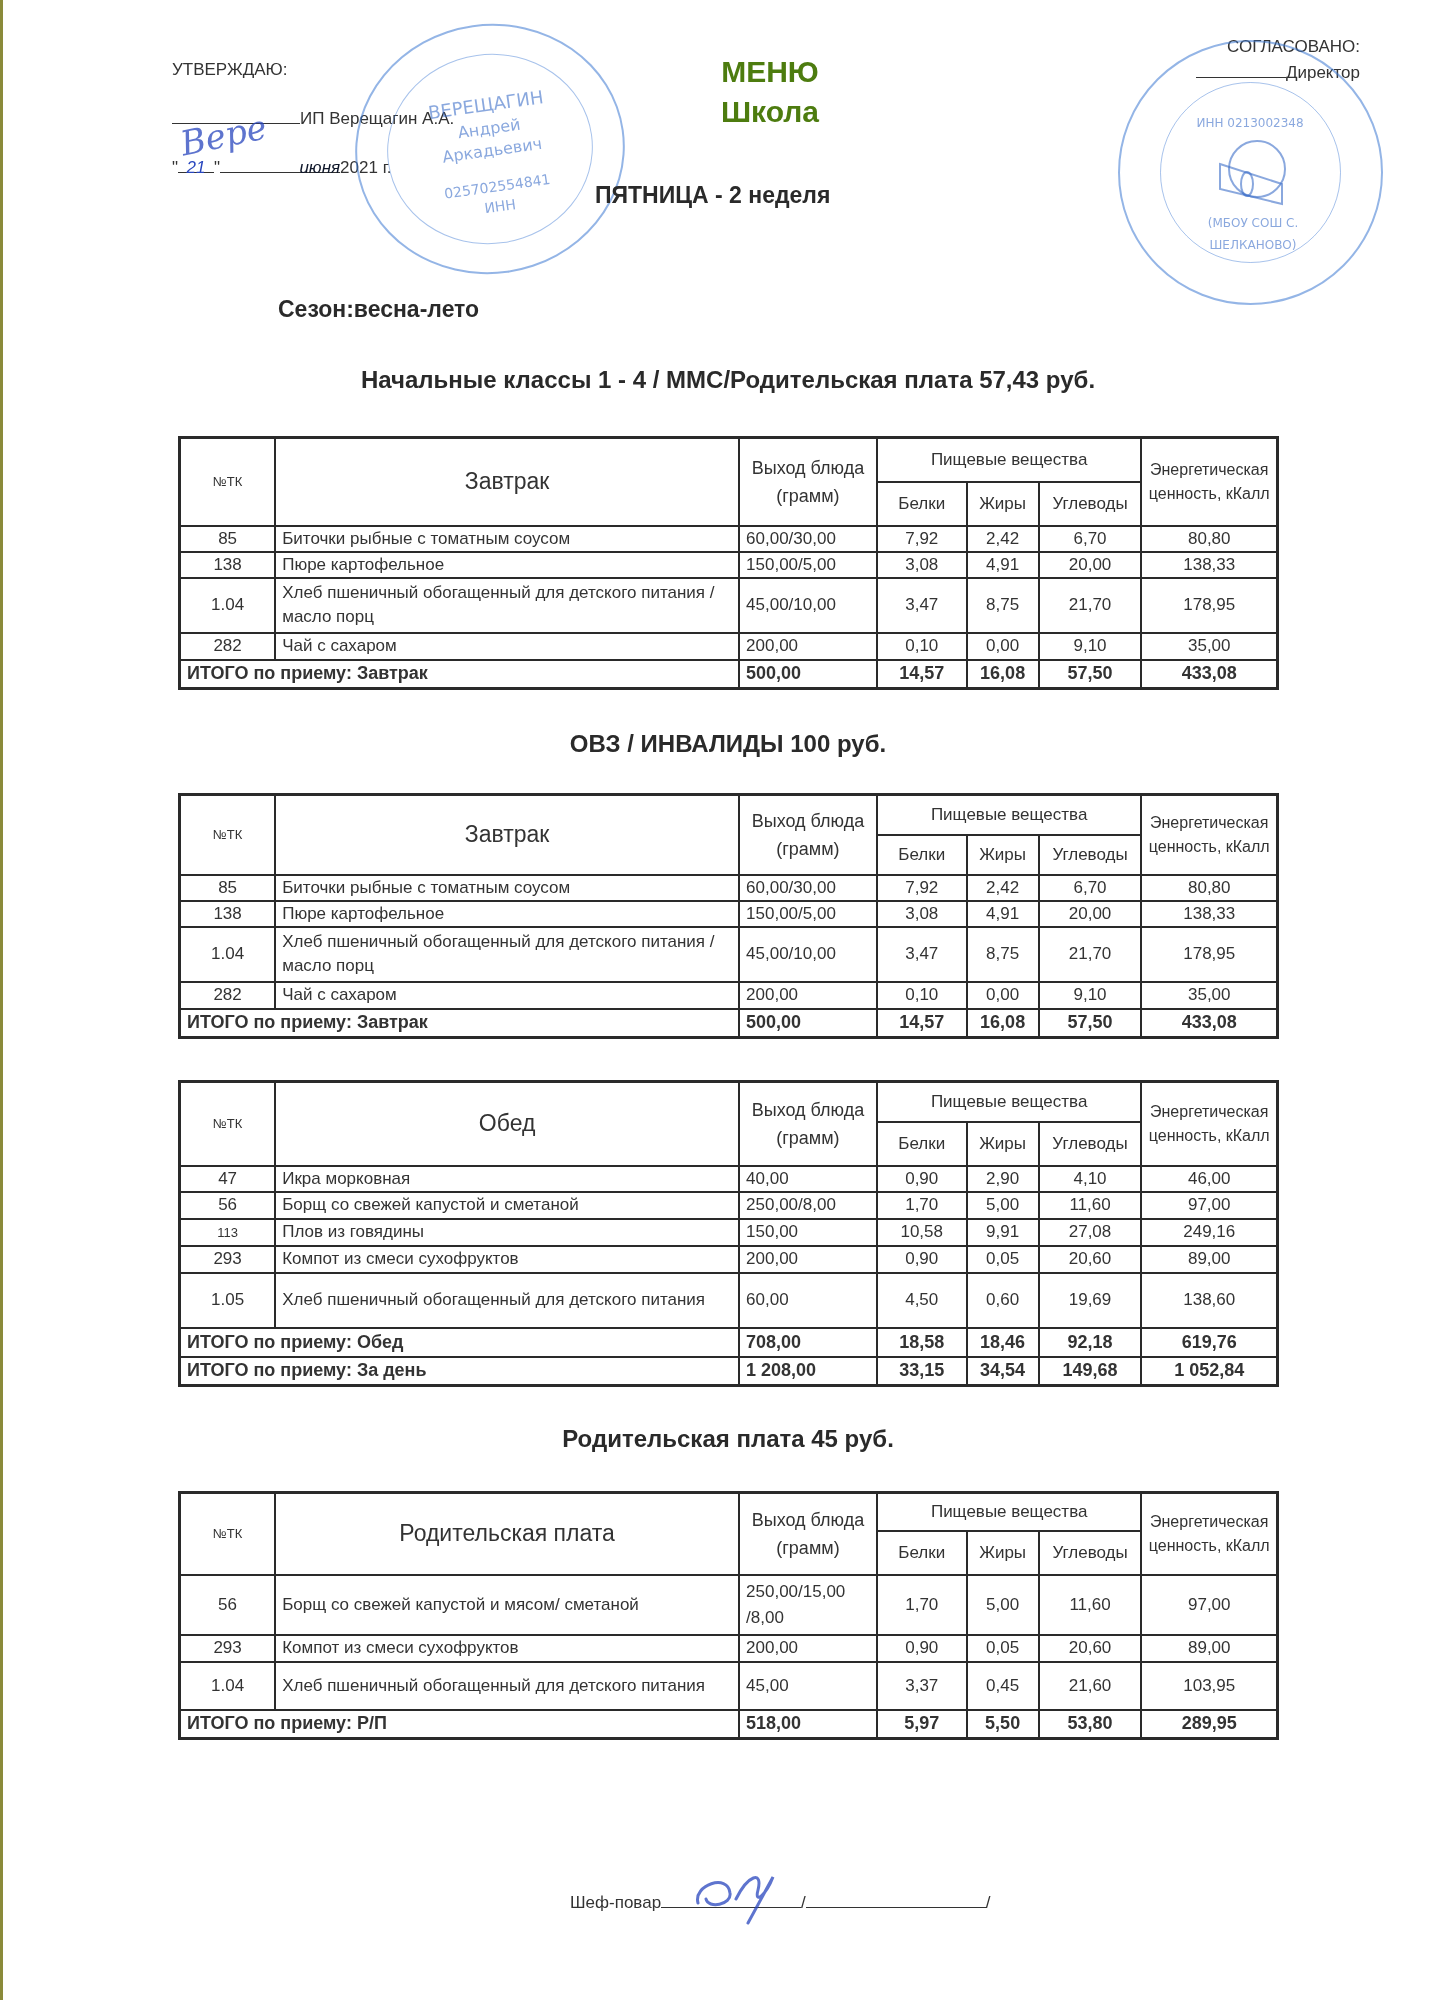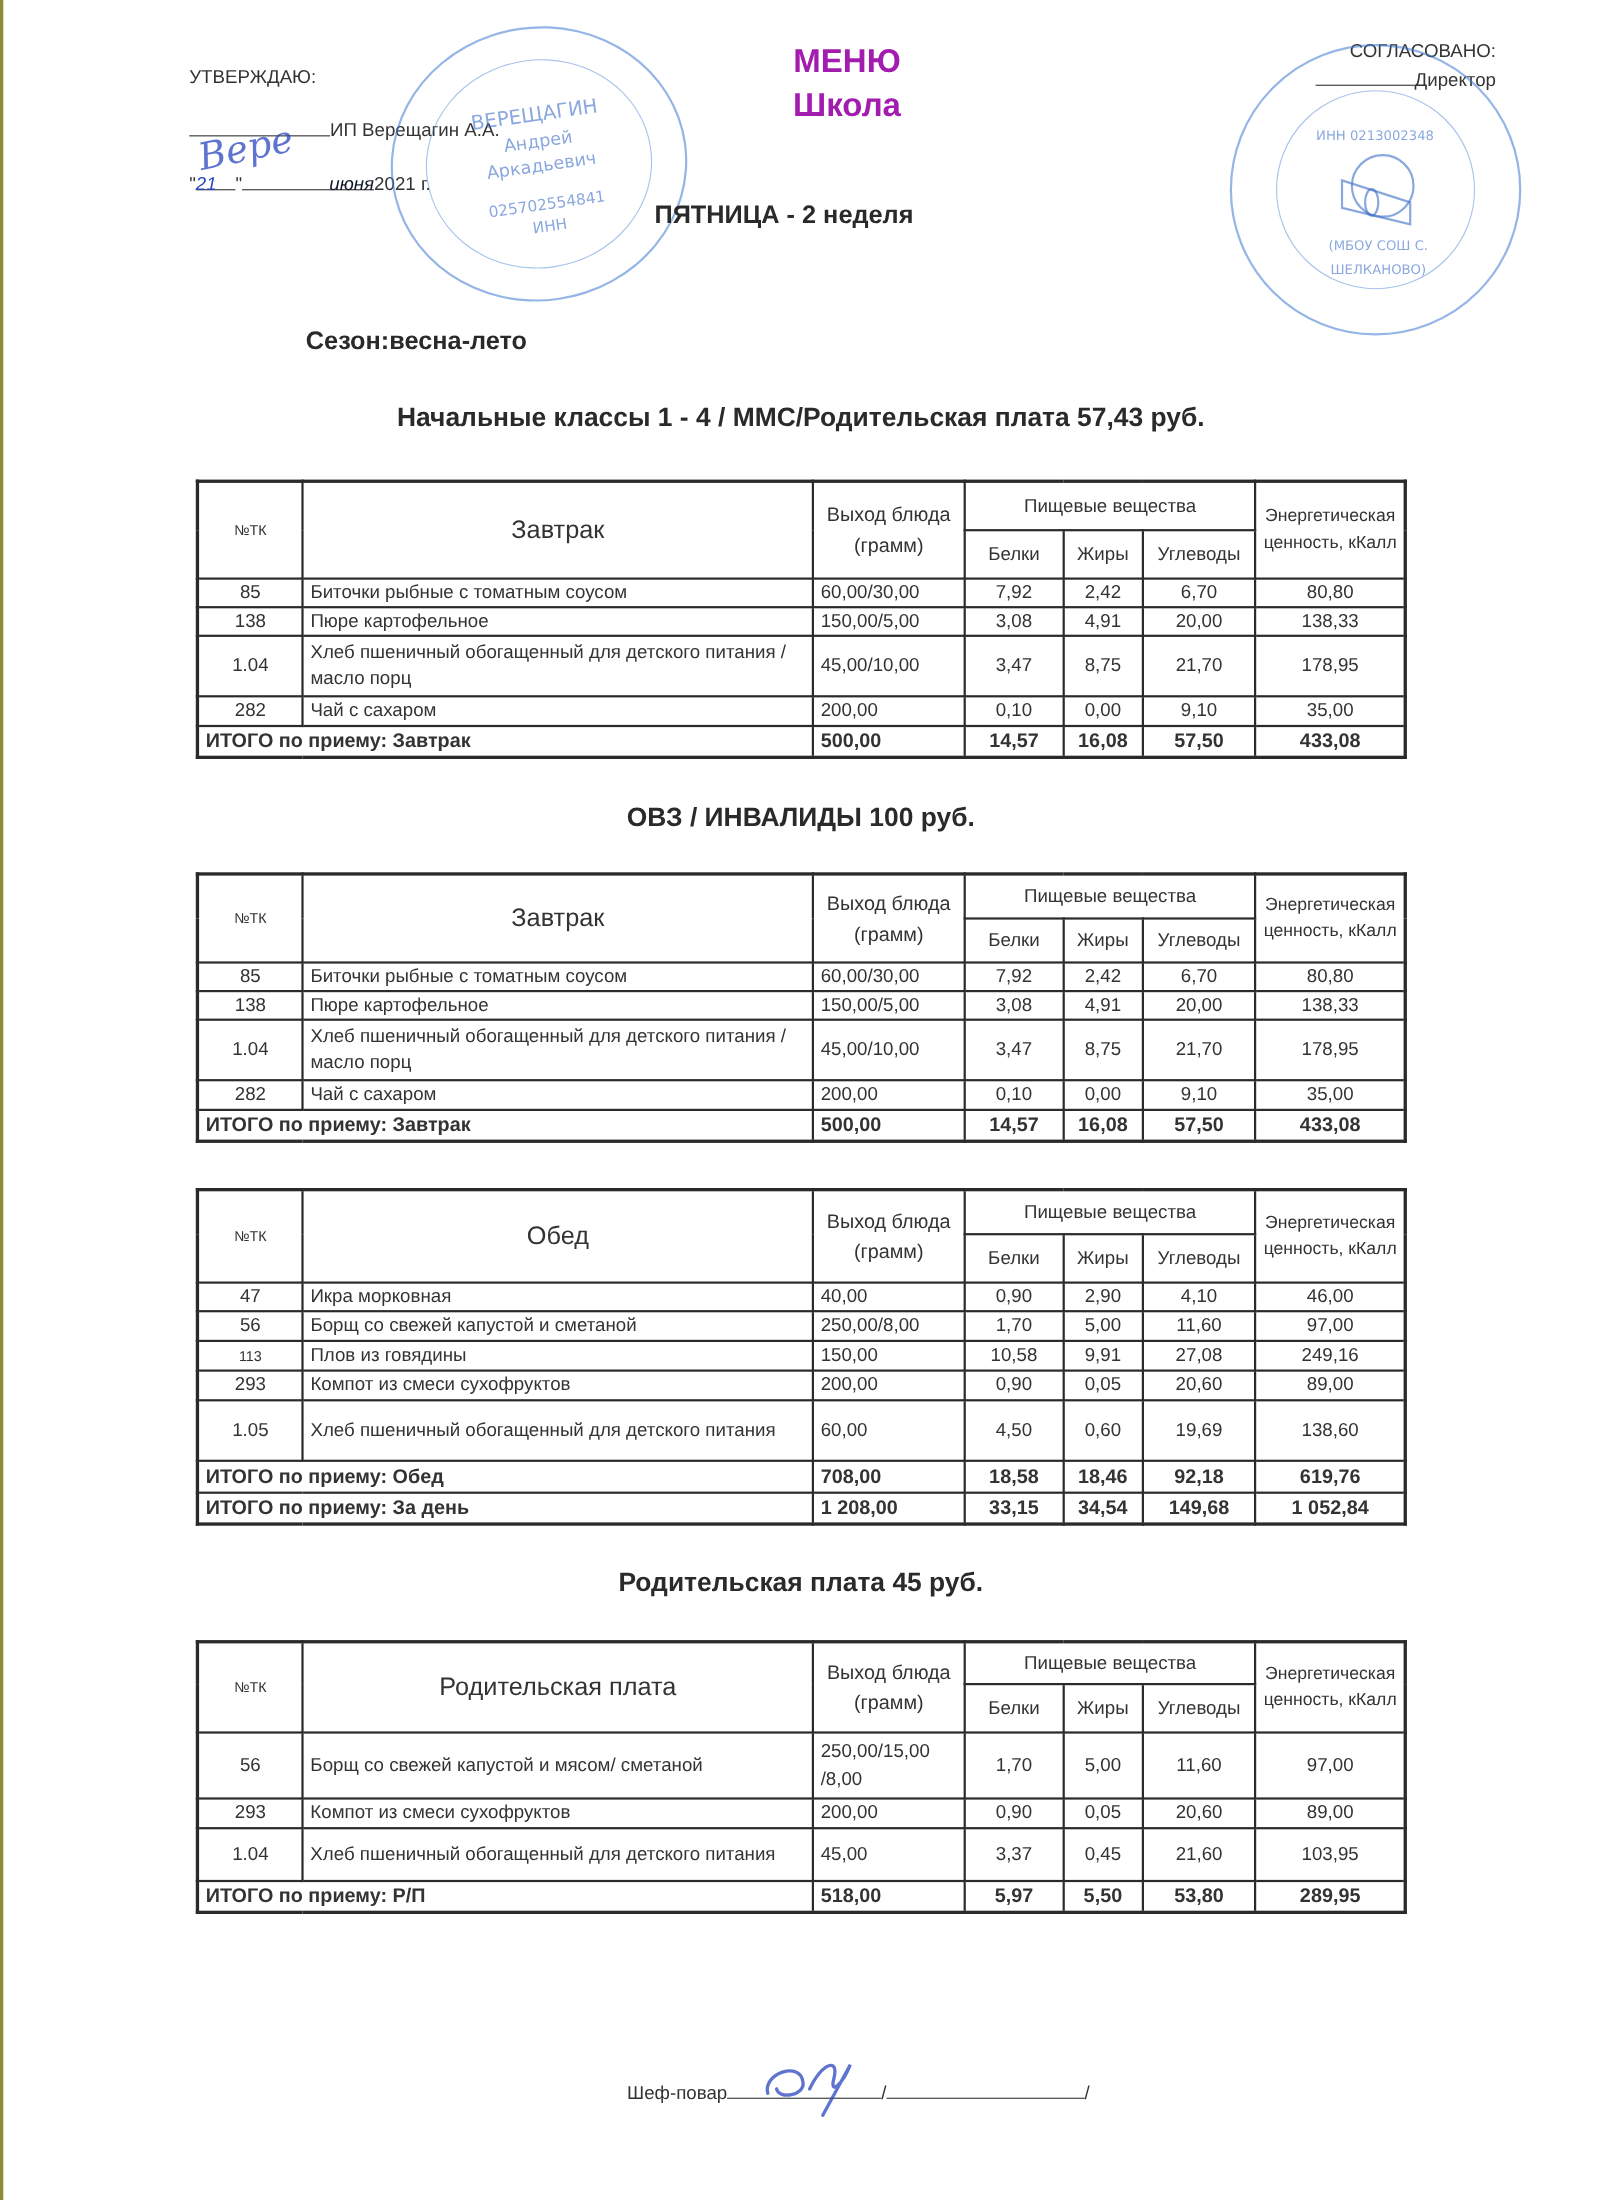--- a/index.html
+++ b/index.html
@@ -4,21 +4,21 @@
 <style>
   * { box-sizing: border-box; margin: 0; padding: 0; }
   html, body { width: 1454px; height: 2000px; background: #ffffff; overflow: hidden; }
   body { position: relative; font-family: "Liberation Sans", "DejaVu Sans", sans-serif; color: #2a2a2a; }
   .edge-line { position: absolute; left: 0; top: 0; width: 3px; height: 2000px; background: #8a8a3a; }
   .abs { position: absolute; }
   .approve { left: 172px; top: 34px; font-size: 17px; line-height: 26px; color: #333; }
   .approve .line { display: block; white-space: nowrap; margin-top: 23px; }
   .uline { display: inline-block; border-bottom: 1.5px solid #333; height: 18px; vertical-align: baseline; }
   .agreed { left: 1150px; top: 34px; font-size: 17px; line-height: 26px; color: #333; text-align: right; width: 210px; }
-  .title-block { left: 560px; top: 36px; width: 420px; text-align: center; font-weight: bold; color: #a21caf; }
+  .title-block { left: 560px; top: 52px; width: 420px; text-align: center; font-weight: bold; color: #4d7c0f; }
   .title-block .t { font-size: 30px; line-height: 40px; display: block; }
   .day { left: 595px; top: 182px; font-size: 23px; font-weight: bold; }
   .season { left: 278px; top: 296px; font-size: 23px; font-weight: bold; }
   .sec-head { font-size: 24px; font-weight: bold; text-align: center; width: 1100px; left: 178px; }
   table.menu { position: absolute; left: 178px; width: 1101px; border-collapse: collapse; border: 3px solid #2a2a2a; font-size: 17px; color: #333; }
   table.menu td, table.menu th { border: 2px solid #2a2a2a; padding: 0 6px; font-weight: normal; }
   table.menu th { text-align: center; }
   th.no { font-size: 13px; font-weight: bold; width: 96px; }
   th.meal { font-size: 23px; font-weight: bold; width: 466px; }
   th.out { font-size: 18px; font-weight: bold; width: 138px; line-height: 28px; }
@@ -40,21 +40,21 @@
 </head>
 <body>
 
 <div class="edge-line"></div>
 
 <div class="abs approve">
   <span class="line">УТВЕРЖДАЮ:</span>
   <span class="line">
     <span class="uline" style="width:128px"></span><span>ИП Верещагин А.А.</span>
   </span>
-  <span class="line">"<span class="uline" style="width:36px;color:#2846be;font-style:italic">21</span>"<span class="uline" style="width:120px;text-align:right;color:#0f172a;font-style:italic">июня</span><span>2021 г.</span></span>
+  <span class="line">"<span class="uline" style="width:36px;text-align:center;color:#2846be;font-style:italic">21</span>"<span class="uline" style="width:120px;text-align:right;color:#0f172a;font-style:italic">июня</span><span>2021 г.</span></span>
 </div>
 <div class="sig" style="left:180px;top:115px;font-size:34px;transform:rotate(-12deg)">Вере</div>
 
 <div class="stamp" style="left:355px;top:24px;width:270px;height:250px;transform:rotate(-8deg)">
   <div class="inner" style="left:30px;top:28px;width:206px;height:190px"></div>
   <div class="stamp-text" style="left:55px;top:68px;width:160px;font-size:18px">ВЕРЕЩАГИН</div>
   <div class="stamp-text" style="left:55px;top:92px;width:160px">Андрей</div>
   <div class="stamp-text" style="left:55px;top:114px;width:160px">Аркадьевич</div>
   <div class="stamp-text" style="left:55px;top:150px;width:160px;font-size:14px">025702554841</div>
   <div class="stamp-text" style="left:55px;top:170px;width:160px;font-size:14px">ИНН</div>

